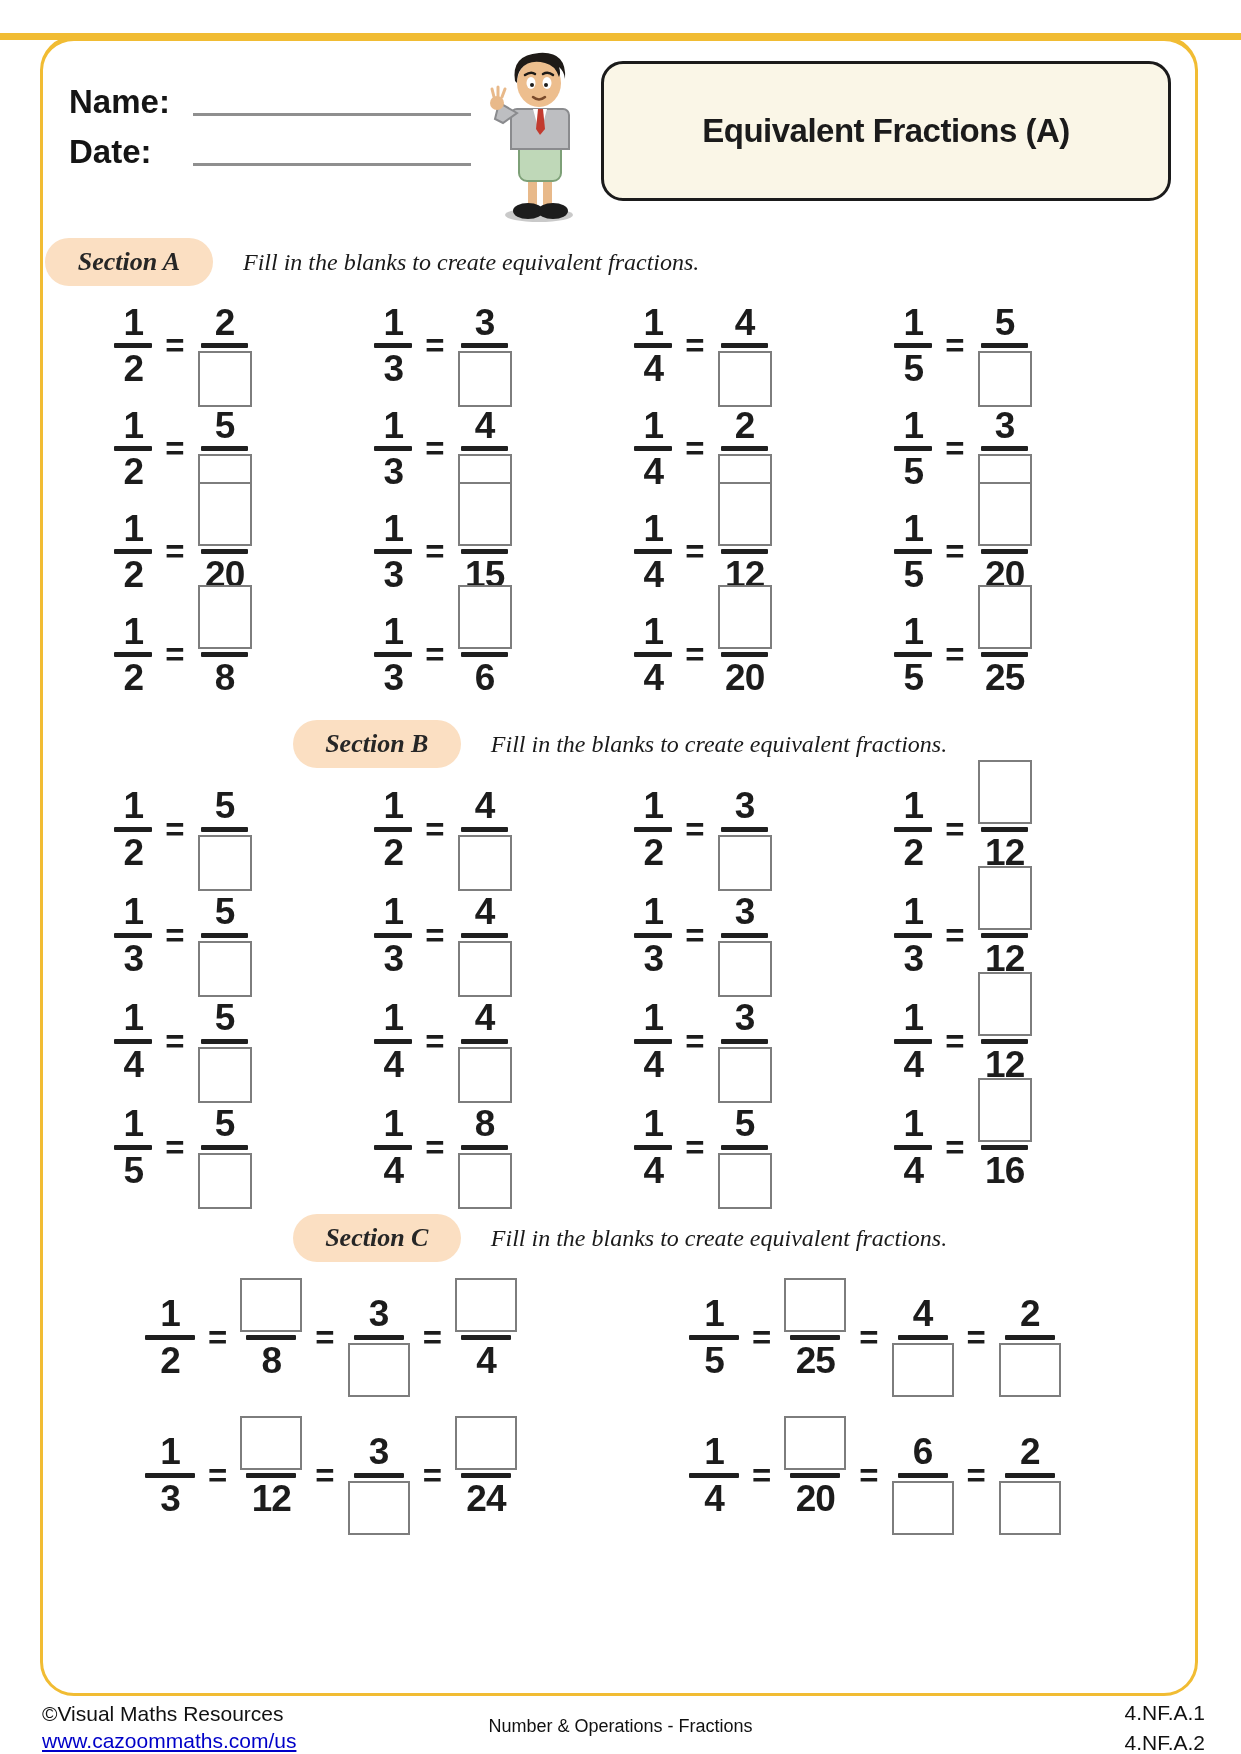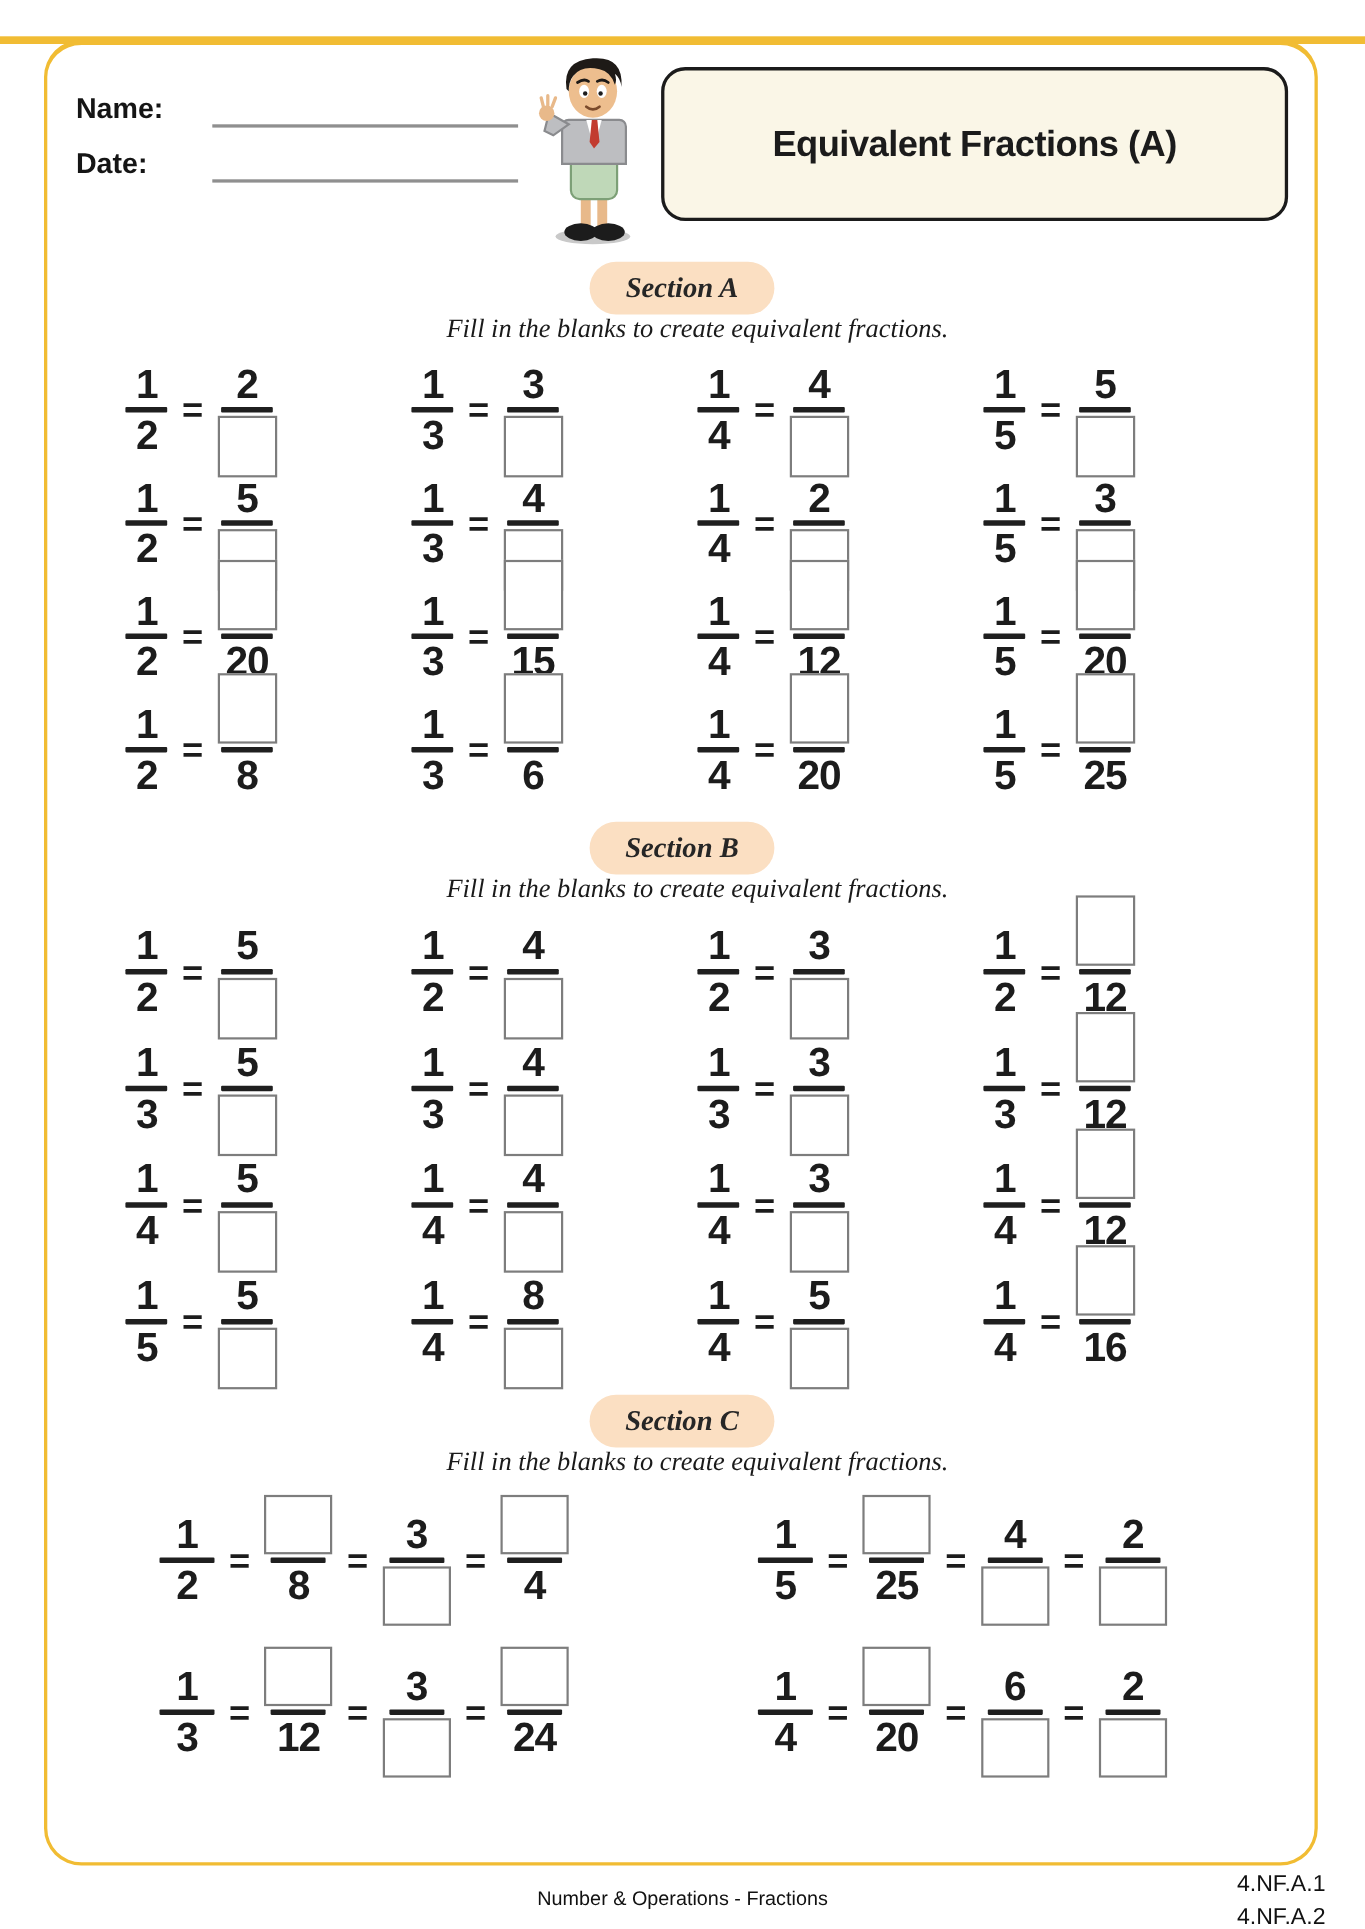--- a/index.html
+++ b/index.html
@@ -6,35 +6,35 @@
   body{font-family:"Liberation Sans",sans-serif;background:#fff;}
   .page{position:relative;width:1241px;height:1754px;background:#fff;overflow:hidden;}
 
   
   .top-strip{position:absolute;left:0;right:0;top:33px;height:7px;background:var(--gold);}
   .sheet{position:absolute;left:40px;top:36px;width:1158px;height:1660px;box-sizing:border-box;
          border:3px solid var(--gold);border-top-width:5px;border-radius:34px;}
 
   
   .header{position:relative;height:189px;}
-  .flabel{position:absolute;font-size:26px;font-weight:bold;color:#151515;}
+  .flabel{position:absolute;font-size:33px;font-weight:bold;color:#151515;}
   .name-label{left:26px;top:42px;}
   .date-label{left:26px;top:92px;}
   .fline{position:absolute;height:0;border-bottom:3px solid #8f8f8f;width:278px;left:150px;}
   .name-line{top:72px;}
   .date-line{top:122px;}
   .mascot{position:absolute;left:430px;top:6px;}
   .titlebox{position:absolute;left:558px;top:20px;width:570px;height:140px;background:var(--cream);
             border:3px solid #1b1b1b;border-radius:22px;display:flex;align-items:center;box-sizing:border-box;}
   .title{flex:1;text-align:center;font-size:33px;font-weight:bold;color:#1b1b1b;letter-spacing:-0.5px;}
   .logo{width:104px;text-align:center;padding-right:10px;margin-top:14px;}
   .logotext{font-family:"Liberation Serif",serif;font-weight:bold;font-size:17px;color:#000;margin-top:1px;letter-spacing:-0.5px;}
 
   
-  .sec-head{display:flex;align-items:center;flex-direction:column;}
+  .sec-head{display:flex;align-items:center;}
   .sec-head.first{margin-top:8px;}
   .sec-head.later{margin-top:14px;justify-content:center;}
   .sec-label{margin-left:2px;background:var(--peach);border-radius:24px;padding:9px 0;width:168px;text-align:center;
              font-family:"Liberation Serif",serif;font-style:italic;font-weight:bold;font-size:26px;color:#262626;}
   .sec-instr{margin-left:30px;font-family:"Liberation Serif",serif;font-style:italic;font-size:24px;color:#1a1a1a;}
 
   
   .pgrid{display:grid;grid-template-columns:repeat(4,1fr);margin-left:10px;width:1040px;margin-top:8px;}
   .prob{height:103px;display:flex;align-items:center;justify-content:center;}
   .pgrid.pitch-b .prob{height:106px;}
@@ -967,18 +967,22 @@
               <span class="fpart bot">
                 <span class="abox"></span>
               </span>
             </span>
           </div>
         </div>
       </div>
 
   </div>
 
+  <div class="footer-left">
+    <div>©Visual Maths Resources</div>
+    <div class="footer-url">www.cazoommaths.com/us</div>
+  </div>
   <div class="footer-center">Number &amp; Operations - Fractions</div>
   <div class="footer-right">
     <div>4.NF.A.1</div>
     <div>4.NF.A.2</div>
   </div>
 </div>
 
 </body></html>

